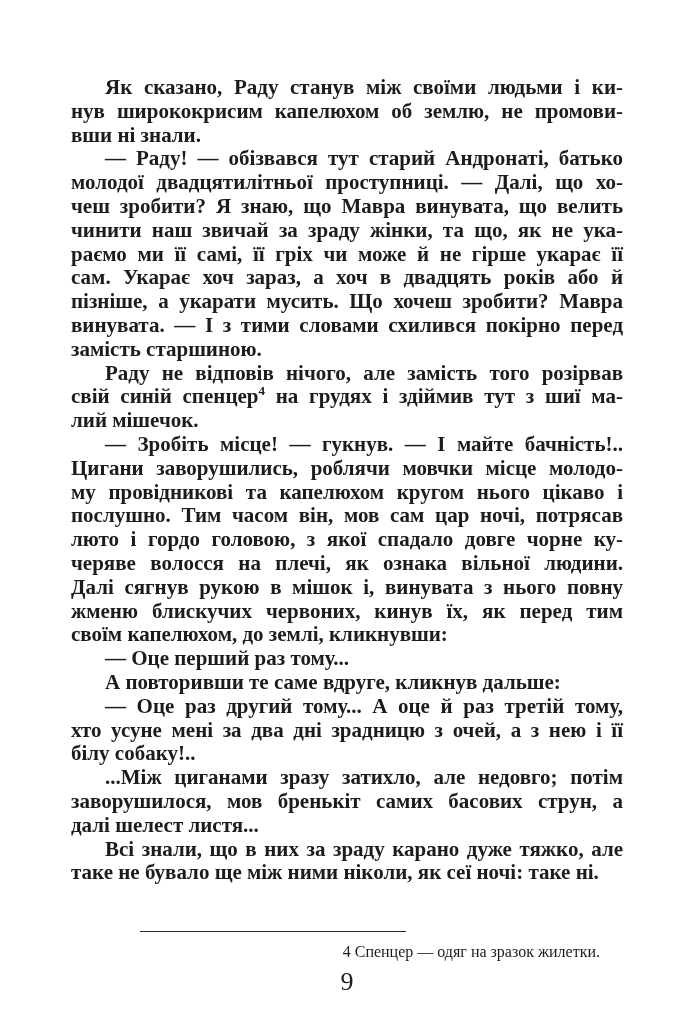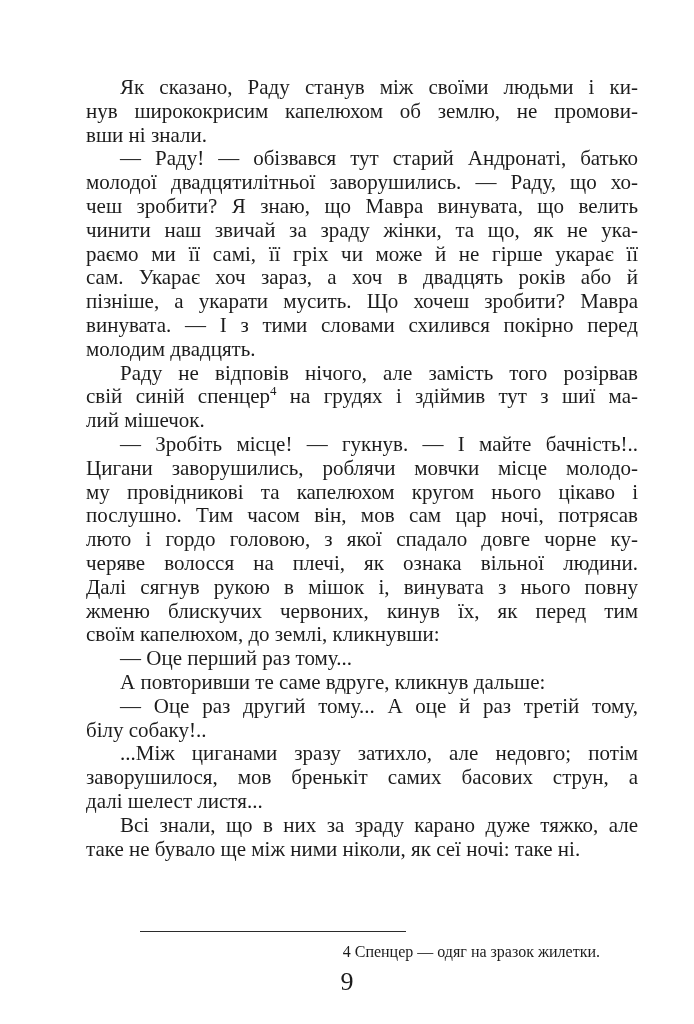--- a/index.html
+++ b/index.html
@@ -11,25 +11,26 @@
     position: relative;
     width: 694px;
     height: 1024px;
     background: #ffffff;
     overflow: hidden;
     font-family: "Liberation Serif", "DejaVu Serif", serif;
     color: #1c1c1c;
   }
   .body-text {
     position: absolute;
-    left: 86px;
+    left: 71px;
     top: 76px;
     width: 552px;
     font-size: 21px;
     line-height: 23.8px;
+    font-weight: bold;
   }
   .para { margin: 0; padding: 0; }
   .line {
     text-align: justify;
     text-align-last: justify;
     white-space: nowrap;
     height: 23.8px;
   }
   .line.first { text-indent: 34px; }
   .line.last {
@@ -76,28 +77,28 @@
 <div class="page">
 
   <main class="body-text">
       <div class="para">
         <div class="line first">Як сказано, Раду станув між своїми людьми і ки-</div>
         <div class="line">нув ширококрисим капелюхом об землю, не промови-</div>
         <div class="line last">вши ні знали.</div>
       </div>
       <div class="para">
         <div class="line first">— Раду! — обізвався тут старий Андронаті, батько</div>
-        <div class="line">молодої двадцятилітньої заворушились. — Раду, що хо-</div>
+        <div class="line">молодої двадцятилітньої проступниці. — Далі, що хо-</div>
         <div class="line">чеш зробити? Я знаю, що Мавра винувата, що велить</div>
         <div class="line">чинити наш звичай за зраду жінки, та що, як не ука-</div>
         <div class="line">раємо ми її самі, її гріх чи може й не гірше укарає її</div>
         <div class="line">сам. Укарає хоч зараз, а хоч в двадцять років або й</div>
         <div class="line">пізніше, а укарати мусить. Що хочеш зробити? Мавра</div>
         <div class="line">винувата. — І з тими словами схилився покірно перед</div>
-        <div class="line last">молодим двадцять.</div>
+        <div class="line last">замість старшиною.</div>
       </div>
       <div class="para">
         <div class="line first">Раду не відповів нічого, але замість того розірвав</div>
         <div class="line">свій синій спенцер<sup>4</sup> на грудях і здіймив тут з шиї ма-</div>
         <div class="line last">лий мішечок.</div>
       </div>
       <div class="para">
         <div class="line first">— Зробіть місце! — гукнув. — І майте бачність!..</div>
         <div class="line">Цигани заворушились, роблячи мовчки місце молодо-</div>
         <div class="line">му провідникові та капелюхом кругом нього цікаво і</div>
@@ -109,20 +110,21 @@
         <div class="line last">своїм капелюхом, до землі, кликнувши:</div>
       </div>
       <div class="para">
         <div class="line first last">— Оце перший раз тому...</div>
       </div>
       <div class="para">
         <div class="line first last">А повторивши те саме вдруге, кликнув дальше:</div>
       </div>
       <div class="para">
         <div class="line first">— Оце раз другий тому... А оце й раз третій тому,</div>
+        <div class="line">хто усуне мені за два дні зрадницю з очей, а з нею і її</div>
         <div class="line last">білу собаку!..</div>
       </div>
       <div class="para">
         <div class="line first">...Між циганами зразу затихло, але недовго; потім</div>
         <div class="line">заворушилося, мов бренькіт самих басових струн, а</div>
         <div class="line last">далі шелест листя...</div>
       </div>
       <div class="para">
         <div class="line first">Всі знали, що в них за зраду карано дуже тяжко, але</div>
         <div class="line last">таке не бувало ще між ними ніколи, як сеї ночі: таке ні.</div>

